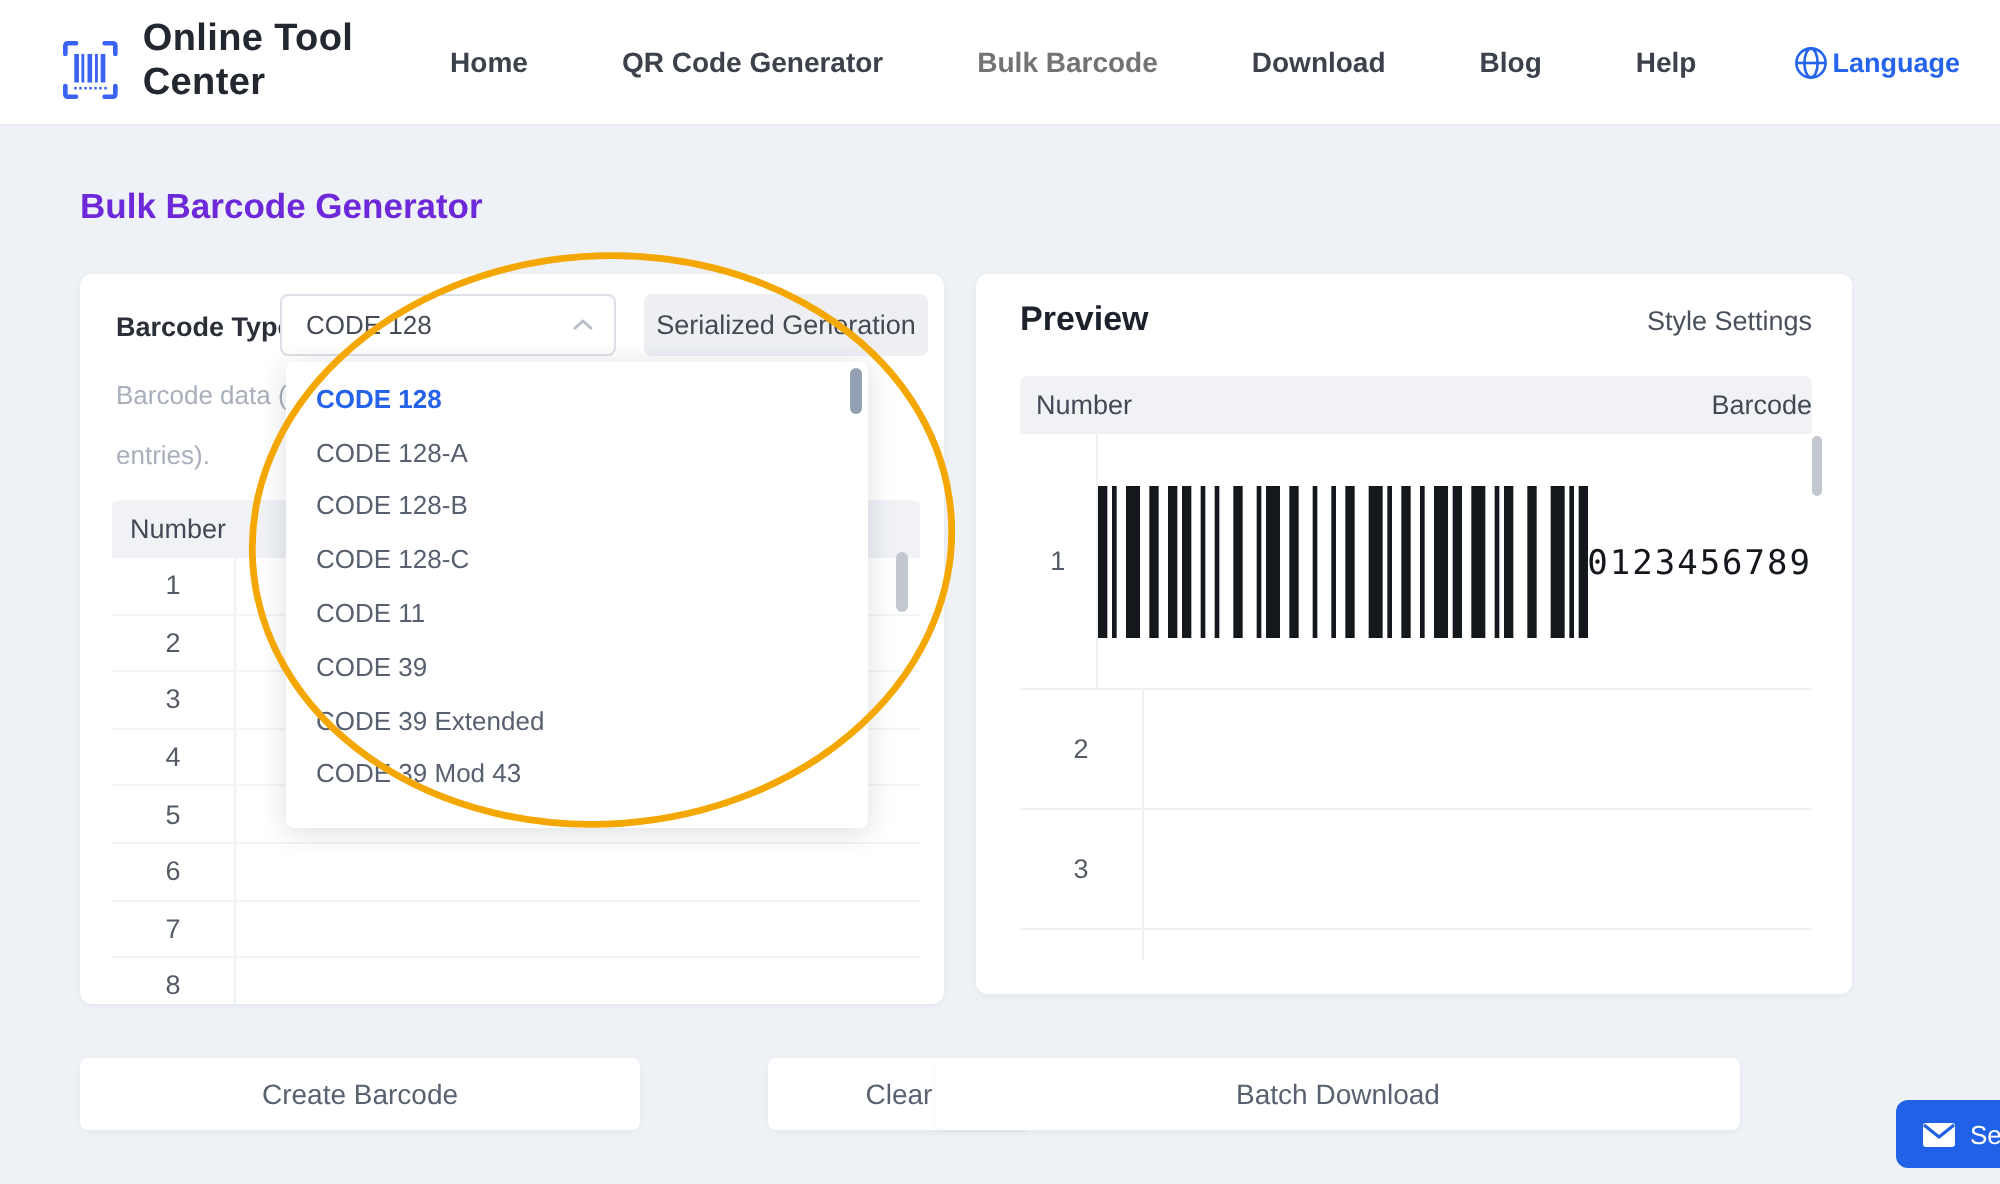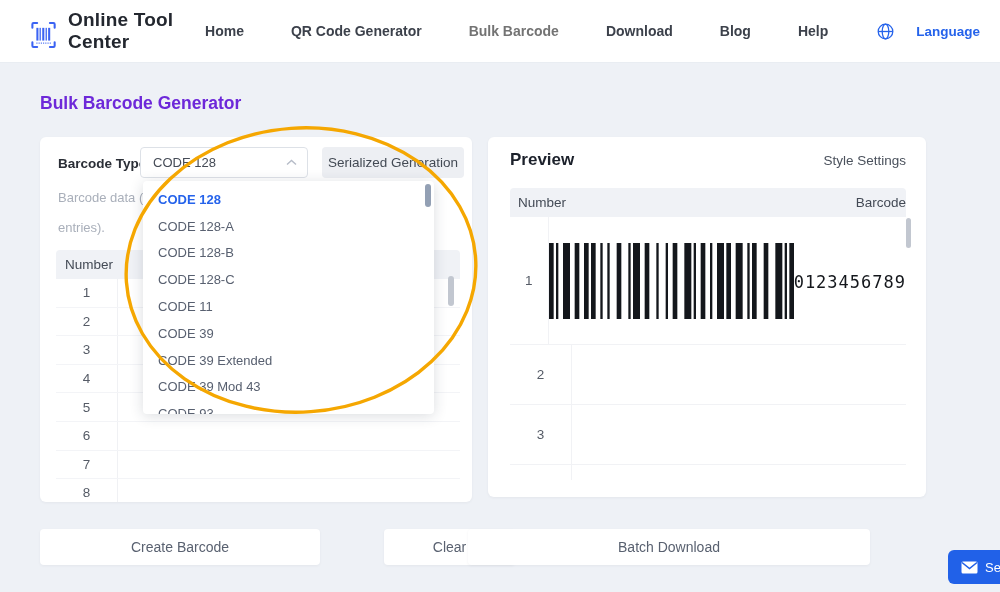--- a/index.html
+++ b/index.html
@@ -7,21 +7,21 @@
   .page { position:relative; width:1000px; height:592px; background:#eef1f6; overflow:hidden; }
 
   
   .header { position:absolute; top:0; left:0; width:1000px; height:63px; background:#fff;
             border-bottom:1px solid #e9edf2; display:flex; align-items:center; padding:0 20px 0 30px; z-index:5; }
   .brand { display:flex; align-items:flex-end; gap:11px; }
   .brand-text { font-size:19px; font-weight:bold; color:#23272f; letter-spacing:.2px; }
   .nav { display:flex; align-items:center; margin-left:auto; gap:47px; }
   .nav-item { font-size:14px; font-weight:bold; color:#3c414b; cursor:pointer; white-space:nowrap; }
   .nav-item.active { color:#737373; }
-  .language { display:flex; align-items:center; gap:22px; color:#2563eb; font-size:13.5px; font-weight:bold;
+  .language { display:flex; align-items:center; gap:2px; color:#2563eb; font-size:13.5px; font-weight:bold;
               margin-left:2px; cursor:pointer; }
 
   
   .page-title { position:absolute; left:40px; top:93px; font-size:17.5px; font-weight:bold; color:#6d28d9; }
 
   
   .card { position:absolute; background:#fff; border-radius:6px; box-shadow:0 1px 3px rgba(30,40,60,.05); }
   .card-left  { left:40px;  top:137px; width:432px; height:365px; overflow:hidden; }
   .card-right { left:488px; top:137px; width:438px; height:360px; overflow:hidden; }
 
@@ -201,21 +201,20 @@
 
   <div class="dropdown">
     <div class="dd-item selected">CODE 128</div>
     <div class="dd-item">CODE 128-A</div>
     <div class="dd-item">CODE 128-B</div>
     <div class="dd-item">CODE 128-C</div>
     <div class="dd-item">CODE 11</div>
     <div class="dd-item">CODE 39</div>
     <div class="dd-item">CODE 39 Extended</div>
     <div class="dd-item">CODE 39 Mod 43</div>
-    <div class="dd-item">CODE 93</div>
     <div class="dd-scroll"></div>
   </div>
 
   <div class="card card-right">
     <span class="preview-title">Preview</span>
     <span class="style-settings">Style Settings</span>
 
     <div class="rtable">
       <div class="rtable-head">
         <span class="h-num">Number</span>

